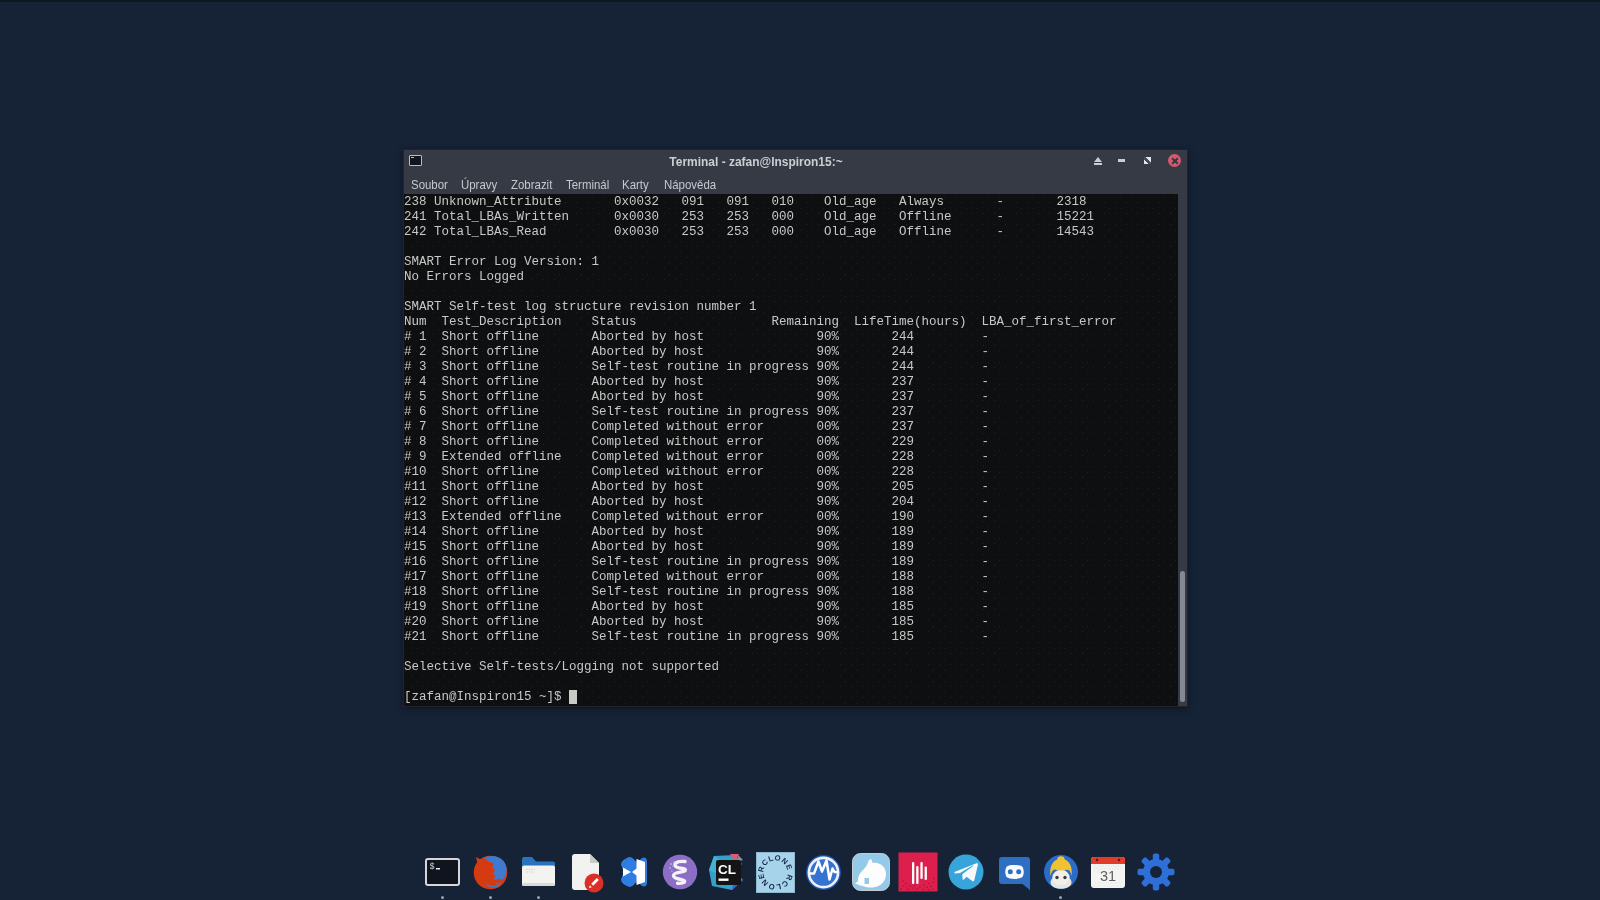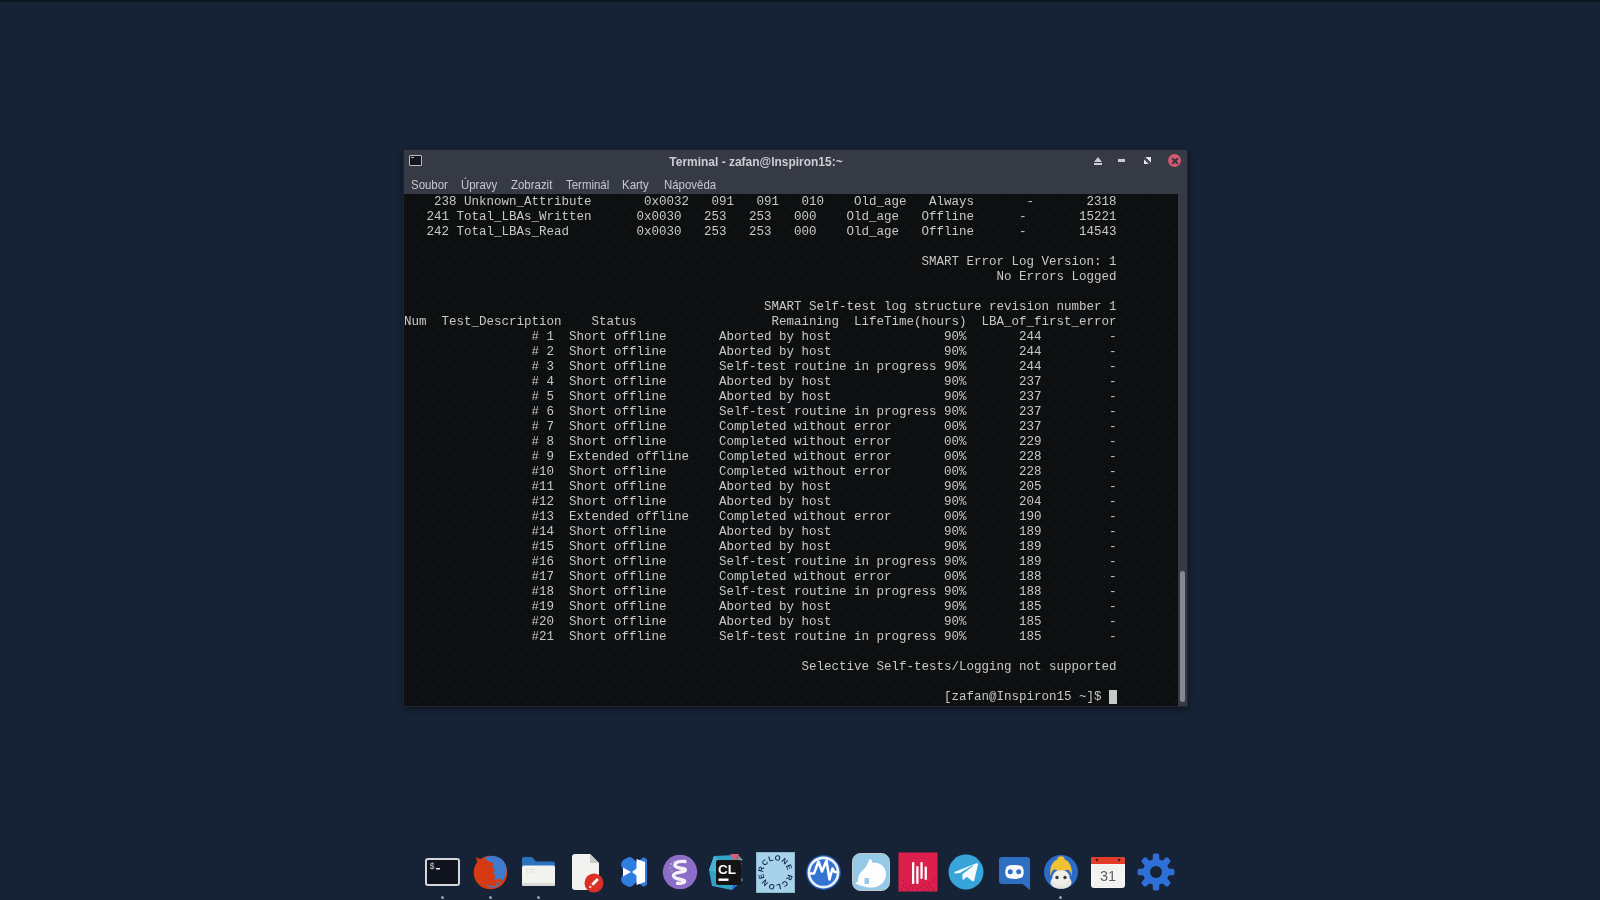--- a/index.html
+++ b/index.html
@@ -16,21 +16,21 @@
   
   #btn-shade{position:absolute;left:1094px;top:157px;width:0;height:0;border-left:4px solid transparent;border-right:4px solid transparent;border-bottom:5px solid #c9ccd1;}
   #btn-shade2{position:absolute;left:1094px;top:163px;width:8px;height:2px;background:#c9ccd1;}
   #btn-min{position:absolute;left:1118px;top:159px;width:7px;height:3px;background:#c9ccd1;}
   #btn-max{position:absolute;left:1144px;top:157px;width:7px;height:7px;background:linear-gradient(45deg,#e3e5e8 33%,#4a4e57 33%,#4a4e57 60%,#e3e5e8 60%);}
   #btn-close{position:absolute;left:1168px;top:154px;width:13px;height:13px;border-radius:50%;background:#d5596f;}
   #btn-close:before,#btn-close:after{content:"";position:absolute;left:2.5px;top:5.5px;width:8px;height:2px;background:#343843;}
   #btn-close:before{transform:rotate(45deg);}
   #btn-close:after{transform:rotate(-45deg);}
   
-  #term{position:absolute;left:404px;top:195px;margin:0;font-family:"Liberation Mono",monospace;font-size:12.5px;line-height:15px;color:#c7c9c6;white-space:pre;text-align:right;}
+  #term{position:absolute;left:404px;top:195px;margin:0;font-family:"Liberation Mono",monospace;font-size:12.5px;line-height:15px;color:#c7c9c6;white-space:pre;}
   #cursor{background:#c8cac5;color:#0a0a0c;}
   
   #sbtrack{position:absolute;left:1178px;top:194px;width:9px;height:512px;background:#363a44;}
   #sbthumb{position:absolute;left:1180px;top:571px;width:5px;height:131px;background:#848890;border-radius:3px;}
   
   .dot{position:absolute;width:3px;height:3px;border-radius:50%;background:#9aa0a8;top:896px;}
   .icon{position:absolute;top:854px;}
 </style>
 </head>
 <body>

